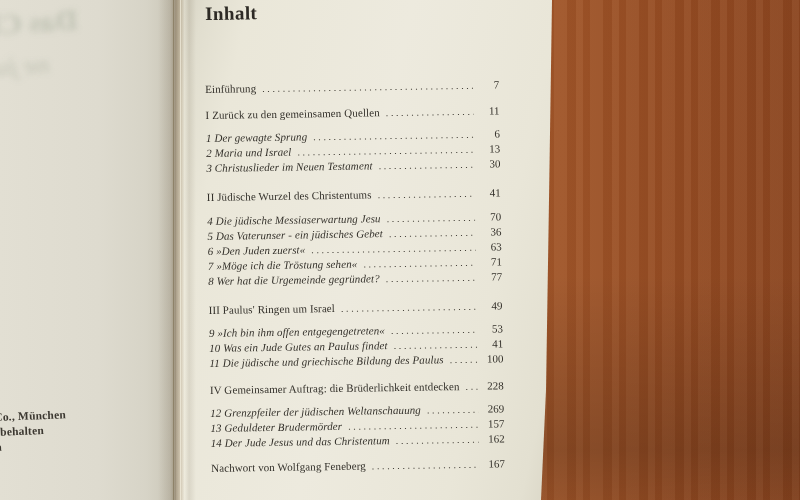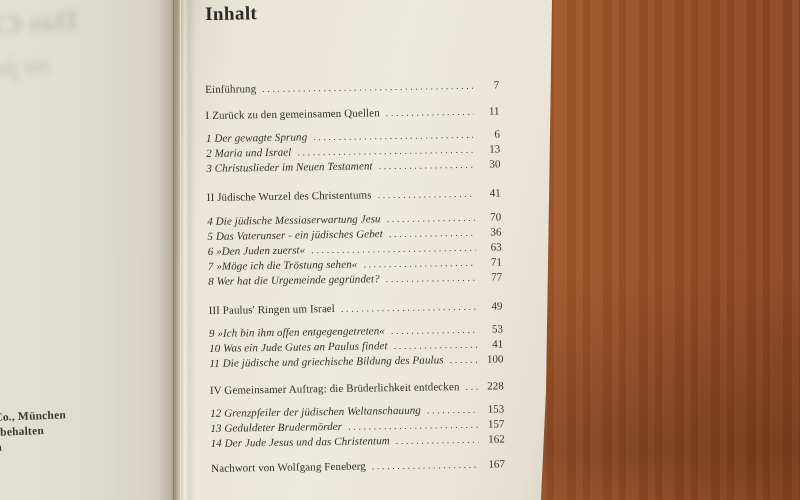--- a/index.html
+++ b/index.html
@@ -184,21 +184,21 @@
         <span class="pg">100</span>
     </div>
     <div class="row sec g12">
       <span class="lbl">IV Gemeinsamer Auftrag: die Brüderlichkeit entdecken</span>
         <span class="dots">..........................................................................................</span>
         <span class="pg">228</span>
     </div>
     <div class="row ch g8">
       <span class="lbl">12 Grenzpfeiler der jüdischen Weltanschauung</span>
         <span class="dots">..........................................................................................</span>
-        <span class="pg">153</span>
+        <span class="pg">269</span>
     </div>
     <div class="row ch">
       <span class="lbl">13 Geduldeter Brudermörder</span>
         <span class="dots">..........................................................................................</span>
         <span class="pg">157</span>
     </div>
     <div class="row ch">
       <span class="lbl">14 Der Jude Jesus und das Christentum</span>
         <span class="dots">..........................................................................................</span>
         <span class="pg">162</span>

